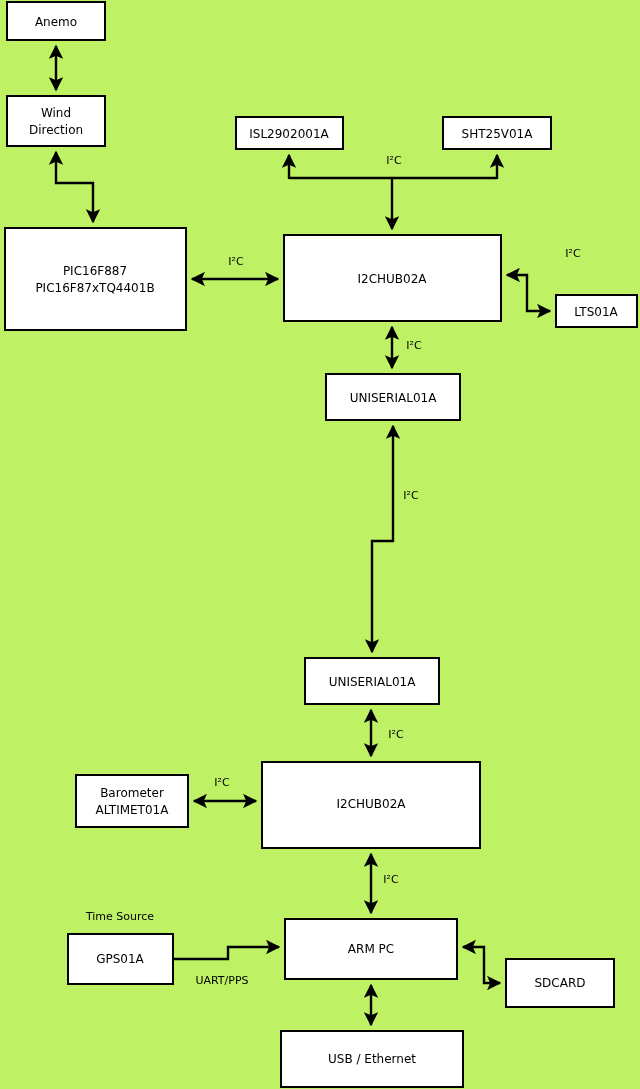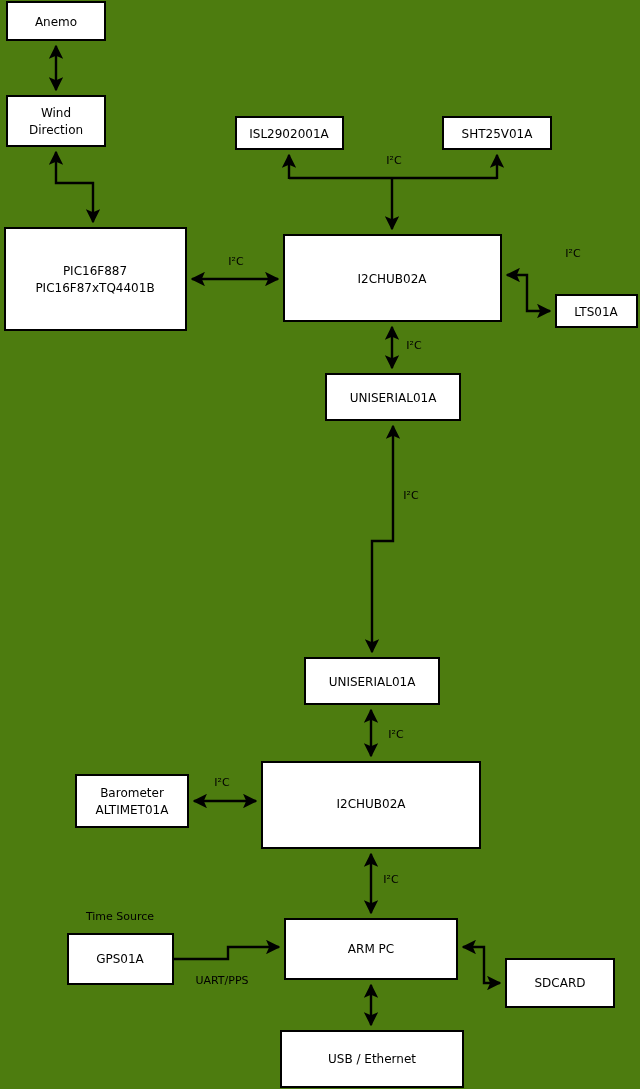--- a/index.html
+++ b/index.html
@@ -10,21 +10,21 @@
   body {
     width: 640px;
     height: 1089px;
     font-family: "DejaVu Sans", sans-serif;
     overflow: hidden;
   }
   #diagram-root {
     position: relative;
     width: 640px;
     height: 1089px;
-    background: #4d7c0f;
+    background: #bef264;
   }
   svg.diagram {
     display: block;
     width: 640px;
     height: 1089px;
   }
   .node-box {
     fill: #ffffff;
     stroke: #000000;
     stroke-width: 2;

